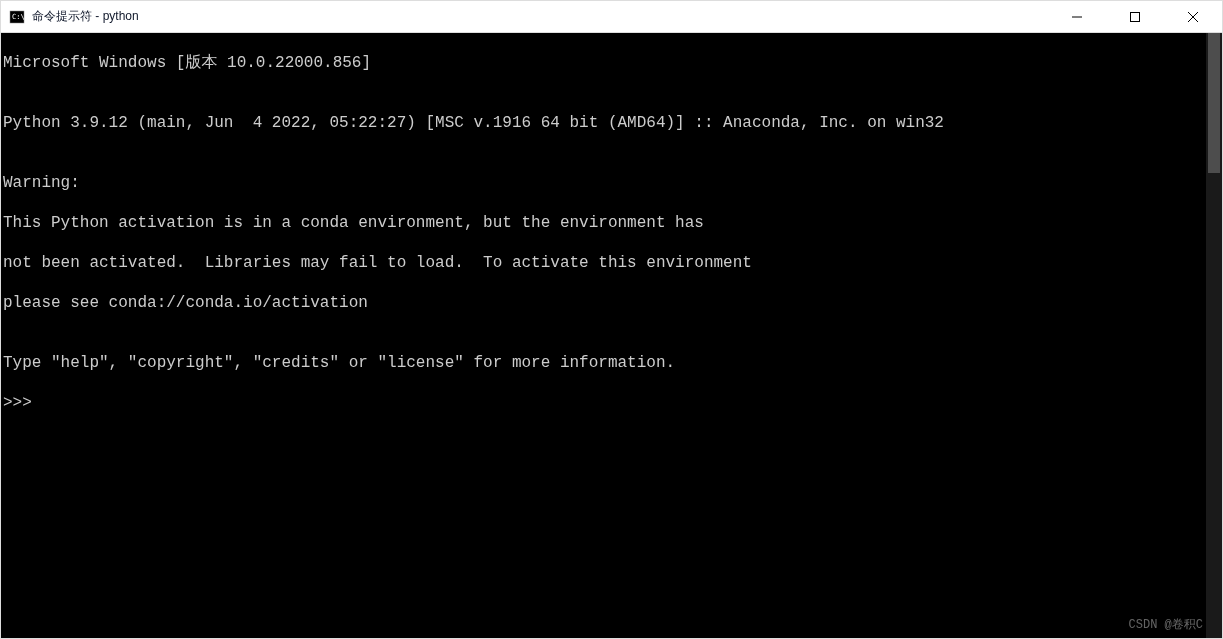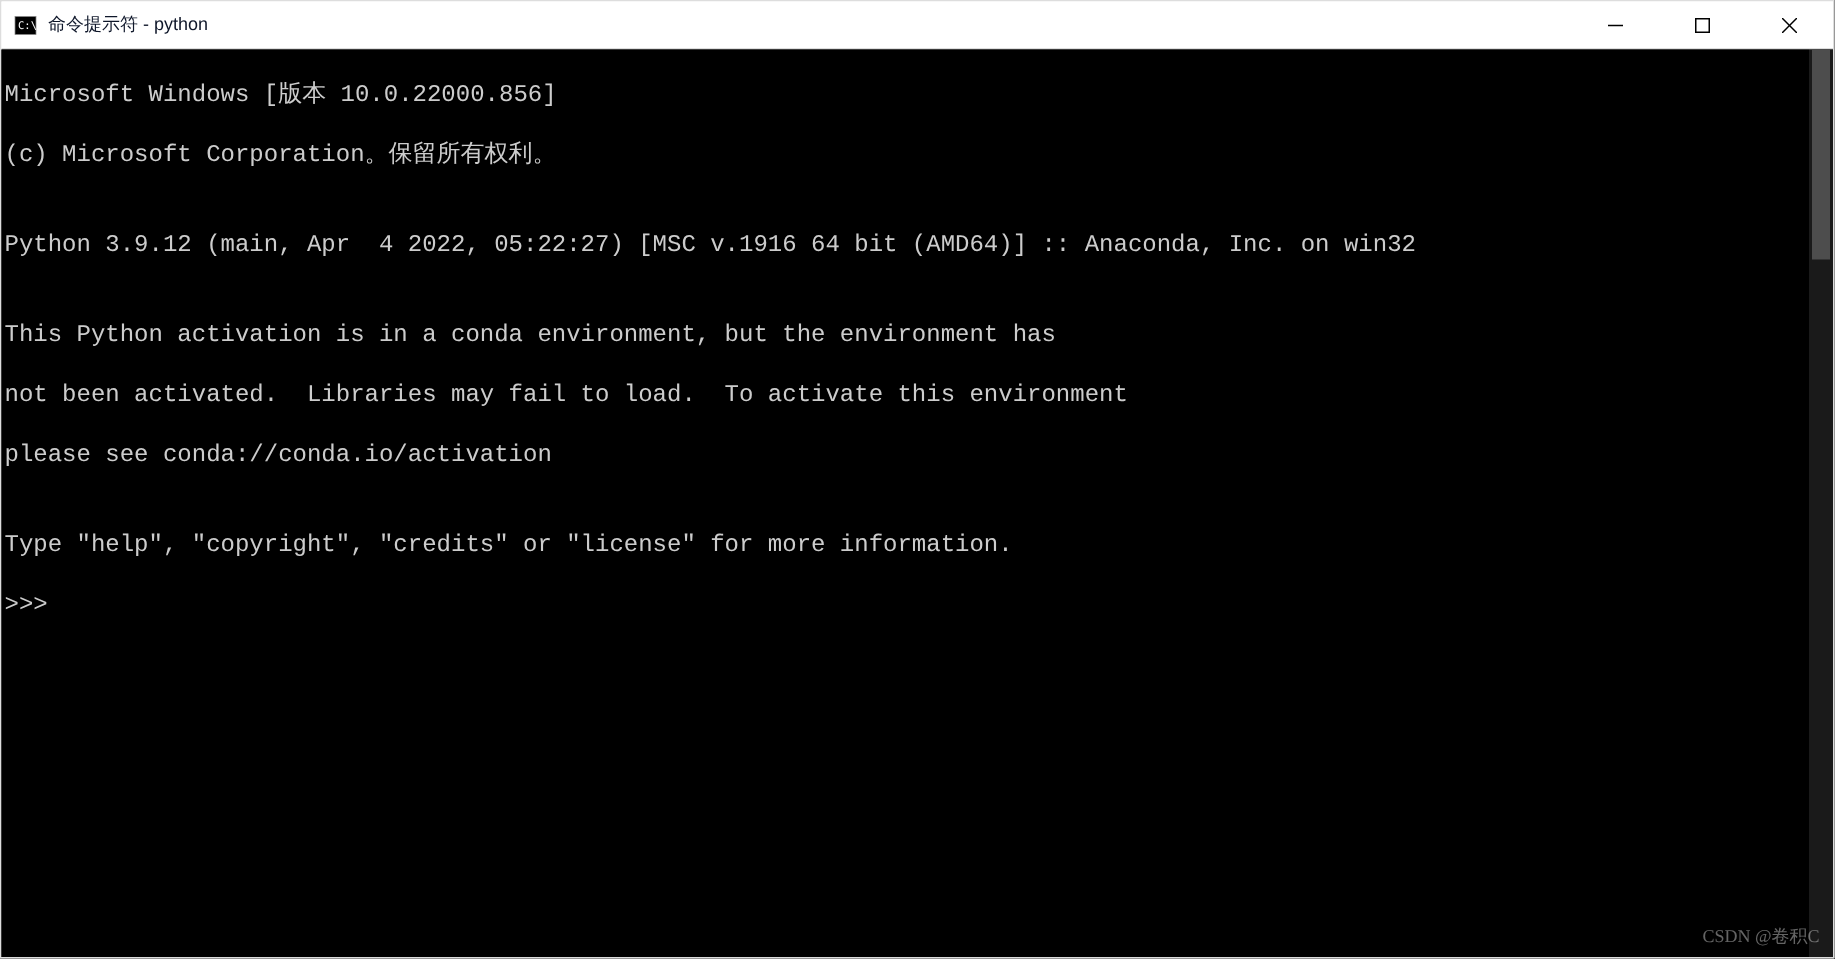--- a/index.html
+++ b/index.html
@@ -74,20 +74,21 @@
     .terminal {
       flex: 1;
       background: #000;
       color: #ccc;
       font-family: "NSimSun", "SimSun", "Consolas", "Courier New", monospace;
       font-size: 16px;
       line-height: 20px;
       padding: 0 2px;
       white-space: pre;
       overflow: hidden;
+      border-radius: 23px;
     }
     .term-line {
       white-space: pre;
     }
     .redacted {
       display: inline-block;
       width: 85px;
       height: 16px;
       background: #000;
       vertical-align: middle;
@@ -100,25 +101,25 @@
     .scrollbar-thumb {
       position: absolute;
       top: 0;
       left: 2px;
       right: 2px;
       height: 140px;
       background: #4d4d4d;
     }
     .watermark {
       position: absolute;
-      right: 10px;
+      right: 20px;
       bottom: 6px;
       color: rgba(200,200,200,0.5);
       font-size: 12px;
-      font-family: Liberation Serif, serif;
+      font-family: Liberation Mono, monospace;
     }
   </style>
 </head>
 <body>
 
 <div class="window">
   <div class="titlebar">
     <span class="titlebar-icon">
       <svg viewBox="0 0 16 16">
         <rect x="1" y="2" width="14" height="12" fill="#000" stroke="#888" stroke-width="0.5"></rect>
@@ -141,24 +142,24 @@
         <svg viewBox="0 0 10 10">
             <line x1="0" y1="0" x2="10" y2="10"></line>
             <line x1="10" y1="0" x2="0" y2="10"></line>
           </svg>
       </div>
     </div>
   </div>
   <div class="terminal-container">
     <div class="terminal">
 <div class="term-line">Microsoft Windows [版本 10.0.22000.856]</div>
-<div class="term-line">(c) Microsoft Corporation。保留所有权利。</div>
 <div class="term-line"></div>
-<div class="term-line">Python 3.9.12 (main, Apr  4 2022, 05:22:27) [MSC v.1916 64 bit (AMD64)] :: Anaconda, Inc. on win32</div>
+<div class="term-line">Python 3.9.12 (main, Jun  4 2022, 05:22:27) [MSC v.1916 64 bit (AMD64)] :: Anaconda, Inc. on win32</div>
 <div class="term-line"></div>
+<div class="term-line">Warning:</div>
 <div class="term-line">This Python activation is in a conda environment, but the environment has</div>
 <div class="term-line">not been activated.  Libraries may fail to load.  To activate this environment</div>
 <div class="term-line">please see conda://conda.io/activation</div>
 <div class="term-line"></div>
 <div class="term-line">Type "help", "copyright", "credits" or "license" for more information.</div>
 <div class="term-line">&gt;&gt;&gt; </div>
     </div>
     <div class="scrollbar">
       <div class="scrollbar-thumb"></div>
     </div>

